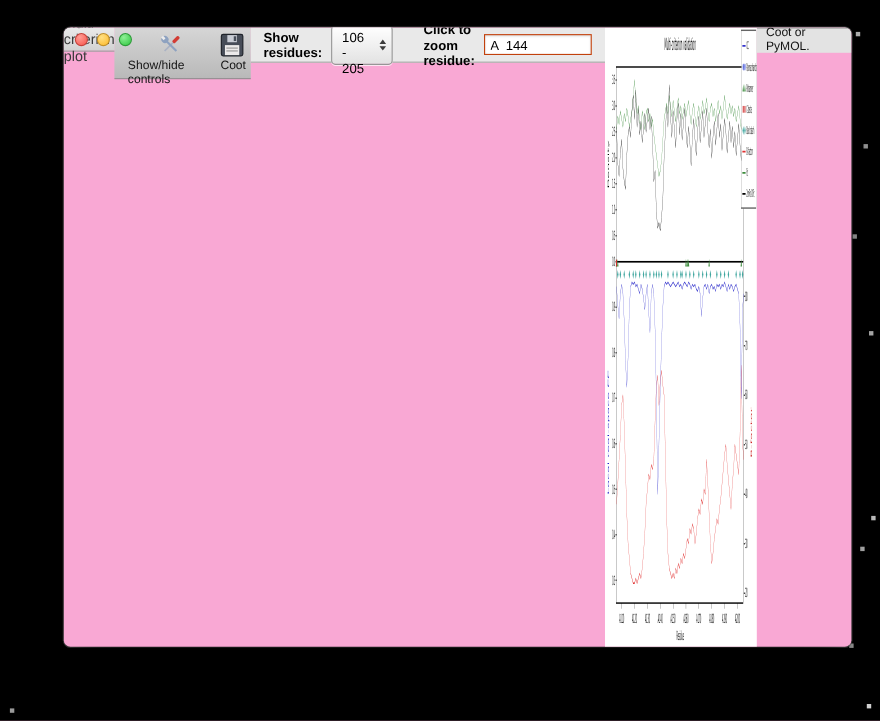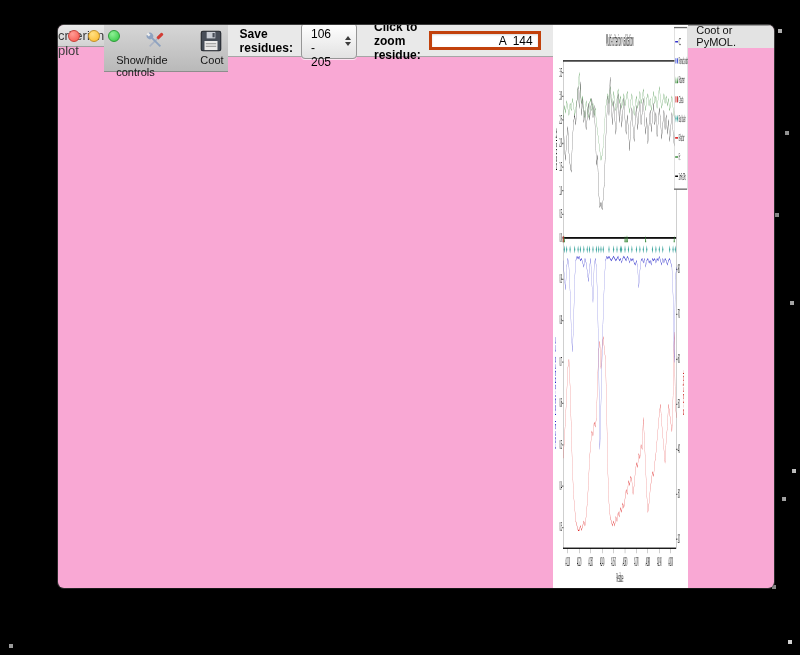--- a/index.html
+++ b/index.html
@@ -28,22 +28,22 @@
   .tool svg{display:block;}
   .controls{height:32px;flex:0 0 32px;background:#e9e9e9;border-bottom:1px solid #a6a6a6;
     display:flex;align-items:center;gap:8px;padding:0 12px;font-size:12px;color:#000;}
   .lbl{font-weight:bold;}
   .dropdown{display:inline-flex;align-items:center;gap:14px;background:linear-gradient(#ffffff,#e2e2e2);
     border:1px solid #969696;border-radius:4px;padding:2px 5px 2px 9px;font-size:12px;height:36px;
     box-shadow:0 1px 0 rgba(255,255,255,.7);}
   .stepper{display:flex;flex-direction:column;gap:2px;align-items:center;}
   .tri-up{width:0;height:0;border-left:3.5px solid transparent;border-right:3.5px solid transparent;border-bottom:4px solid #3c3c3c;}
   .tri-down{width:0;height:0;border-left:3.5px solid transparent;border-right:3.5px solid transparent;border-top:4px solid #3c3c3c;}
-  .zoom-input{width:112px;height:19px;border:3px solid #c2410c;background:#fff;font-size:12px;
-    padding:0 5px;font-family:"Liberation Sans",sans-serif;box-shadow:inset 0 1px 2px rgba(0,0,0,.15);text-align:right;}
+  .zoom-input{width:98px;height:19px;border:1px solid #c2410c;background:#fff;font-size:12px;
+    padding:0 5px;font-family:"Liberation Sans",sans-serif;box-shadow:inset 0 1px 2px rgba(0,0,0,.15);}
   .plot-area{flex:1 1 auto;background:#fff;position:relative;overflow:hidden;text-align:right;}
   .plot-area svg{width:100%;height:100%;display:block;}
   .statusbar{height:23px;flex:0 0 23px;background:#e3e3e3;border-top:1px solid #9c9c9c;
     display:flex;align-items:flex-end;padding:0 8px;font-size:11px;color:#111;}
 </style>
 </head>
 <body>
 
 <div class="screen">
   <div class="noise"></div>
@@ -81,29 +81,29 @@
           <rect x="13.4" y="4.6" width="2" height="4" fill="#474d58"></rect>
           <rect x="6" y="12" width="12" height="8.4" fill="#eceaea"></rect>
           <rect x="7.2" y="14" width="9.6" height="1" fill="#9a9a9a"></rect>
           <rect x="7.2" y="16.4" width="9.6" height="1" fill="#9a9a9a"></rect>
         </svg>
         <span>Coot</span>
       </div>
     </div>
 
     <div class="controls">
-      <span class="lbl">Save residues:</span>
+      <span class="lbl">Show residues:</span>
       <div class="dropdown">
         <span>A 106 - 205</span>
         <span class="stepper">
           <span class="tri-up"></span>
             <span class="tri-down"></span>
         </span>
       </div>
-      <span class="lbl" style="margin-left:9px;">Click to zoom residue:</span>
+      <span class="lbl" style="margin-left:20px;">Click to zoom residue:</span>
       <input class="zoom-input" value="A  144" style="">
     </div>
 
     <div class="plot-area">
       <svg id="plot" viewBox="0 0 716 439" preserveAspectRatio="none" font-family="DejaVu Sans, sans-serif">
           <text x="353" y="16" font-size="12" fill="#000" text-anchor="middle">Multi-criterion validation</text>
           <rect x="54" y="28" width="598" height="138" fill="none" stroke="#000" shape-rendering="crispEdges"></rect>
           <rect x="54" y="166" width="598" height="242" fill="none" stroke="#000" shape-rendering="crispEdges"></rect>
           <line x1="50" y1="166" x2="54" y2="166" stroke="#000"></line>
           <text x="48" y="169" font-size="9" fill="#000" text-anchor="end">0.0</text>

